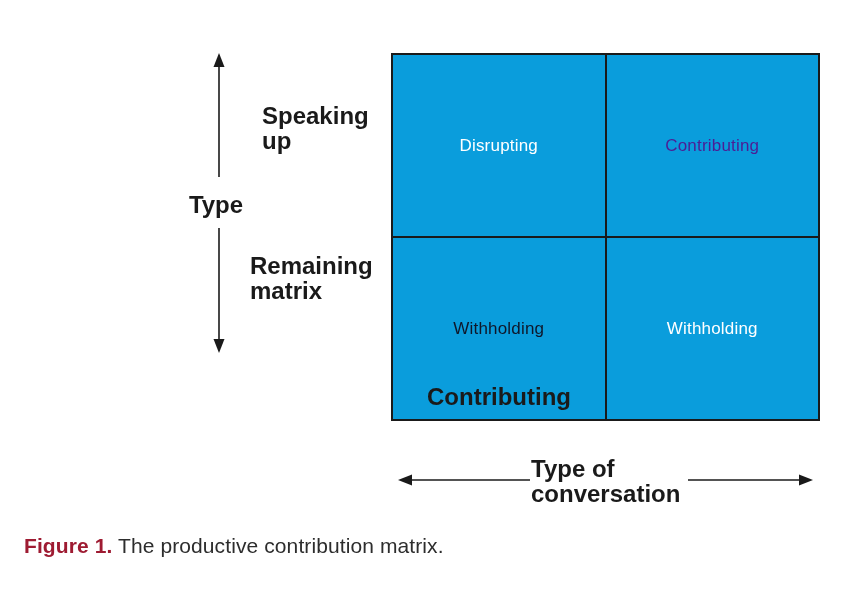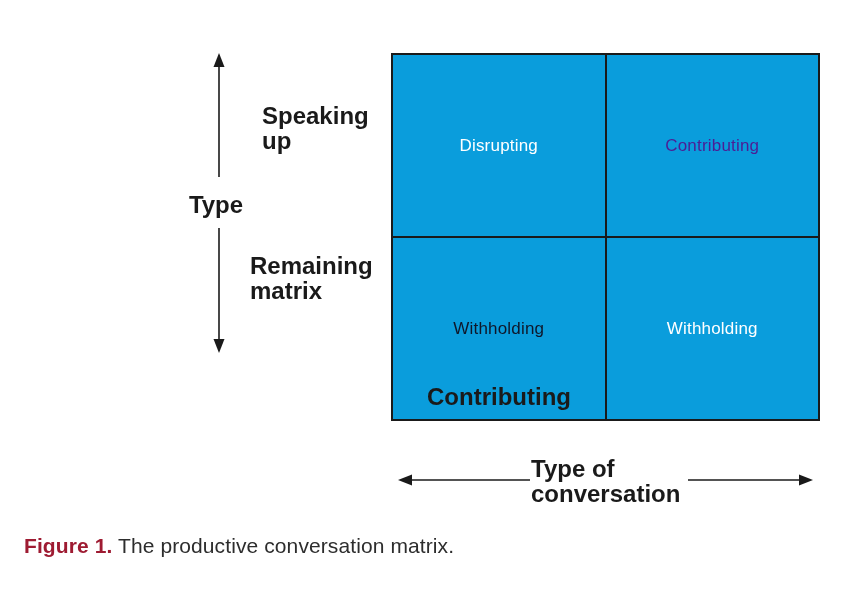--- a/index.html
+++ b/index.html
@@ -100,16 +100,16 @@
     <polygon points="3,11 17,5.5 17,16.5" fill="#1a1a1a"></polygon>
     <line x1="15" y1="11" x2="135" y2="11" stroke="#1a1a1a" stroke-width="1.6"></line>
     <line x1="293" y1="11" x2="406" y2="11" stroke="#1a1a1a" stroke-width="1.6"></line>
     <polygon points="418,11 404,5.5 404,16.5" fill="#1a1a1a"></polygon>
   </svg>
 
   <div class="lbl center-x" style="left:606px; top:456px; width:150px;">Type of conversation</div>
 
   <div class="caption">
     <span class="fig-label" style="color: rgb(158, 27, 50); margin-top: 12px;">Figure 1.</span>
-    <span>The productive conversation matrix.</span>
+    <span>The productive contribution matrix.</span>
   </div>
 
 </div>
 
 </body></html>

